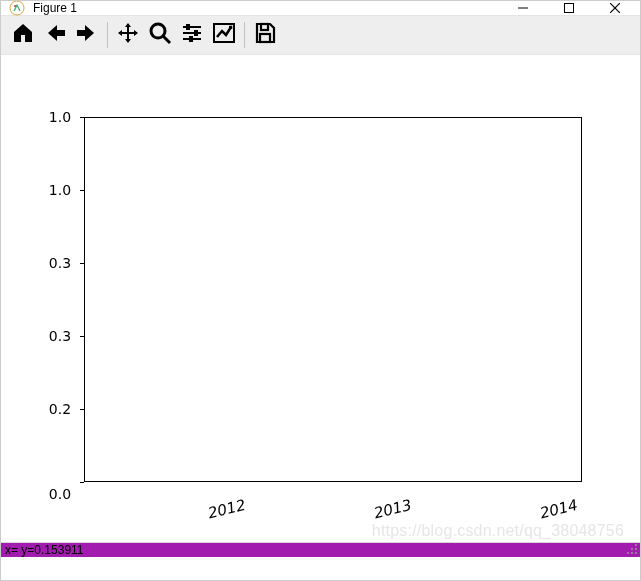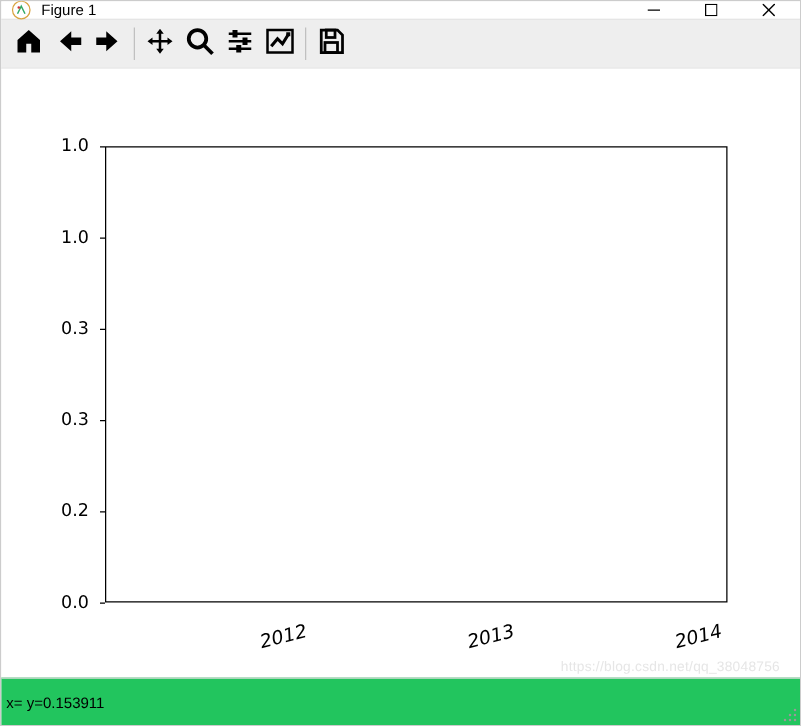--- a/index.html
+++ b/index.html
@@ -79,34 +79,34 @@
     .xtick {
       position: absolute;
       font-size: 15px;
       font-style: italic;
       font-family: "DejaVu Sans", Arial, sans-serif;
       color: #000;
       transform-origin: left top;
       transform: rotate(-14deg);
     }
     .statusbar {
-      height: 38px;
+      height: 15px;
       border-top: 1px solid #d9d9d9;
-      background: #22c55e;
-      display:flex; align-items:center;
+      background: #a21caf;
+      display:flex; align-items:flex-start;
       padding: 0 4px;
       font-size: 12px;
       color: #000;
       position: relative;
     }
     .watermark {
       position: absolute;
       right: 18px;
       bottom: 2px;
-      font-size: 11px;
+      font-size: 16px;
       color: #e6e6e6;
       letter-spacing: 0.2px;
       pointer-events: none;
     }
     .resize-grip {
       position:absolute; right:2px; bottom:2px; width:12px; height:12px;
     }
   </style>
 </head>
 <body>
@@ -191,21 +191,21 @@
           <rect x="8" y="3" width="7" height="6" fill="none" stroke="#000" stroke-width="2.2"></rect>
           <rect x="7" y="13" width="10" height="8" fill="none" stroke="#000" stroke-width="2.2"></rect>
         </svg></span>
   </div>
 </div>
 
 <div class="canvas-area">
   <div class="plot-frame"></div>
 
   <div class="ytick-mark" style="top:427px"></div>
-  <div class="ytick" style="top:419px">0.0</div>
+  <div class="ytick" style="top:431px">0.0</div>
   <div class="ytick-mark" style="top:354px"></div>
   <div class="ytick" style="top:346px">0.2</div>
   <div class="ytick-mark" style="top:281px"></div>
   <div class="ytick" style="top:273px">0.3</div>
   <div class="ytick-mark" style="top:208px"></div>
   <div class="ytick" style="top:200px">0.3</div>
   <div class="ytick-mark" style="top:135px"></div>
   <div class="ytick" style="top:127px">1.0</div>
   <div class="ytick-mark" style="top:62px"></div>
   <div class="ytick" style="top:54px">1.0</div>

